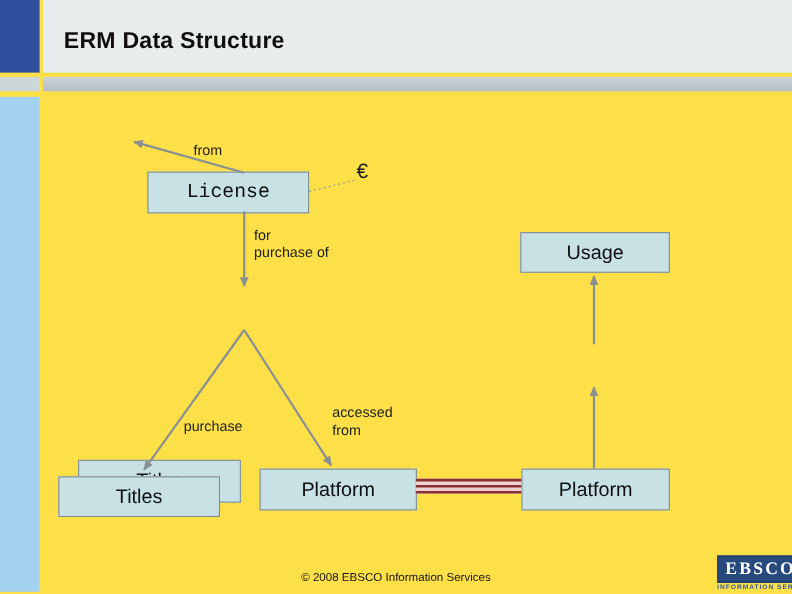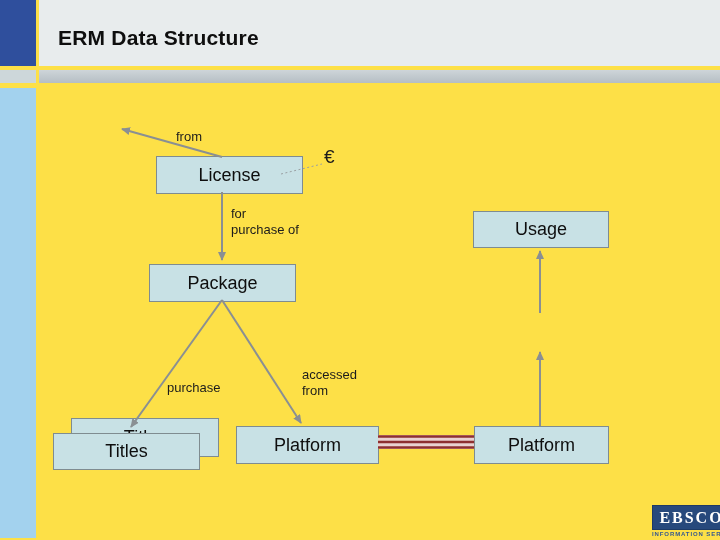--- a/index.html
+++ b/index.html
@@ -15,21 +15,21 @@
   .subband-right{ position:absolute; left:39px; top:70px; width:681px; height:13px; background:linear-gradient(#ced5d9,#b5bec4); }
   .sidebar      { position:absolute; left:0; top:88px; width:36px; height:450px; background:#a3d2ee; }
 
   
   .node {
     position:absolute; background:#c8e1e5; border:1px solid #7f8c90;
     display:flex; align-items:center; justify-content:center;
     font-size:18px; color:#0e0e0e;
   }
   .n-provider  { left:48px;  top:89px;  width:144px; height:37px; }
-  .n-license   { left:156px; top:156px; width:145px; height:36px; }
+  .n-license   { left:134px; top:156px; width:145px; height:36px;font-family:Liberation Mono, monospace; }
   .n-usage     { left:473px; top:211px; width:134px; height:35px; }
   .n-package   { left:149px; top:264px; width:145px; height:36px; }
   .n-title     { left:473px; top:313px; width:134px; height:34px; }
   .n-titles-bk { left:71px;  top:418px; width:146px; height:37px; }
   .n-titles    { left:53px;  top:433px; width:145px; height:35px; }
   .n-platform-l{ left:236px; top:426px; width:141px; height:36px; }
   .n-platform-r{ left:474px; top:426px; width:133px; height:36px; }
 
   
   .lbl { position:absolute; font-size:13px; color:#1c1c1c; line-height:16px; }
@@ -69,23 +69,20 @@
 
   <div class="node n-titles-bk">
     <span>Titles</span>
   </div>
   <div class="node n-license">
     <span>License</span>
   </div>
   <div class="node n-usage">
     <span>Usage</span>
   </div>
-  <div class="node n-package">
-    <span>Package</span>
-  </div>
   <div class="node n-titles">
     <span>Titles</span>
   </div>
   <div class="node n-platform-l">
     <span>Platform</span>
   </div>
   <div class="node n-platform-r">
     <span>Platform</span>
   </div>
 
@@ -123,18 +120,19 @@
   <div class="lbl lbl-purchase">
     <span>for</span><br>
     <span>purchase of</span>
   </div>
   <div class="lbl lbl-includes">purchase</div>
   <div class="lbl lbl-accessed">
     <span>accessed</span><br>
     <span>from</span>
   </div>
 
+  <div class="footer">© 2008 EBSCO Information Services</div>
   <div class="logo">
     <div class="logo-box">EBSCO</div>
     <div class="logo-tagline">INFORMATION SERVICES</div>
   </div>
 
 </div>
 
 </body></html>

